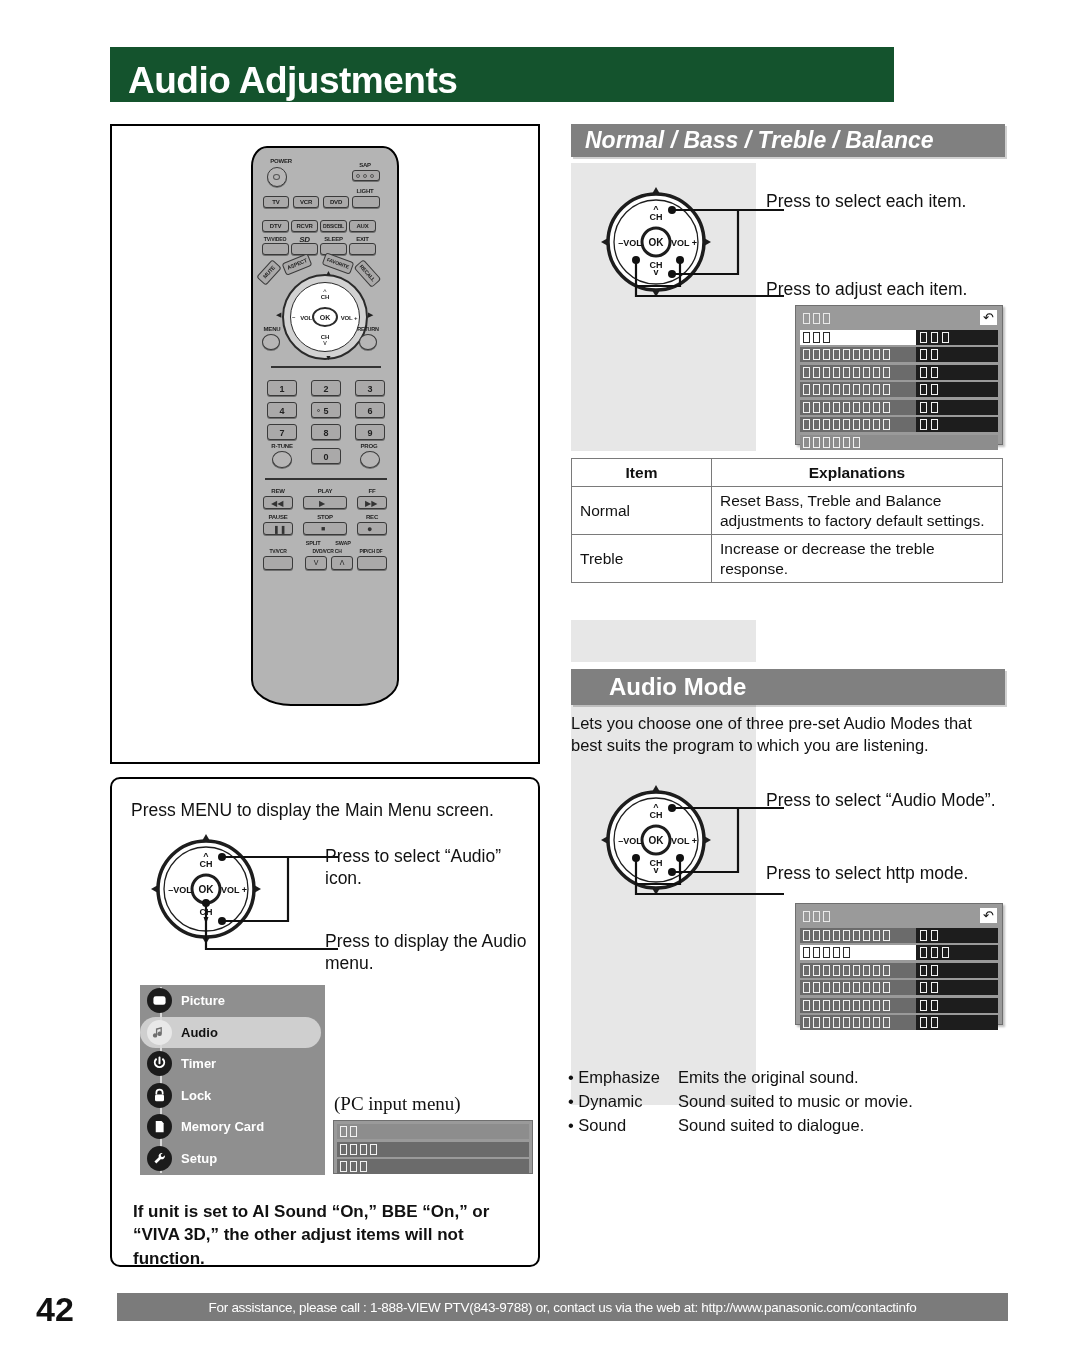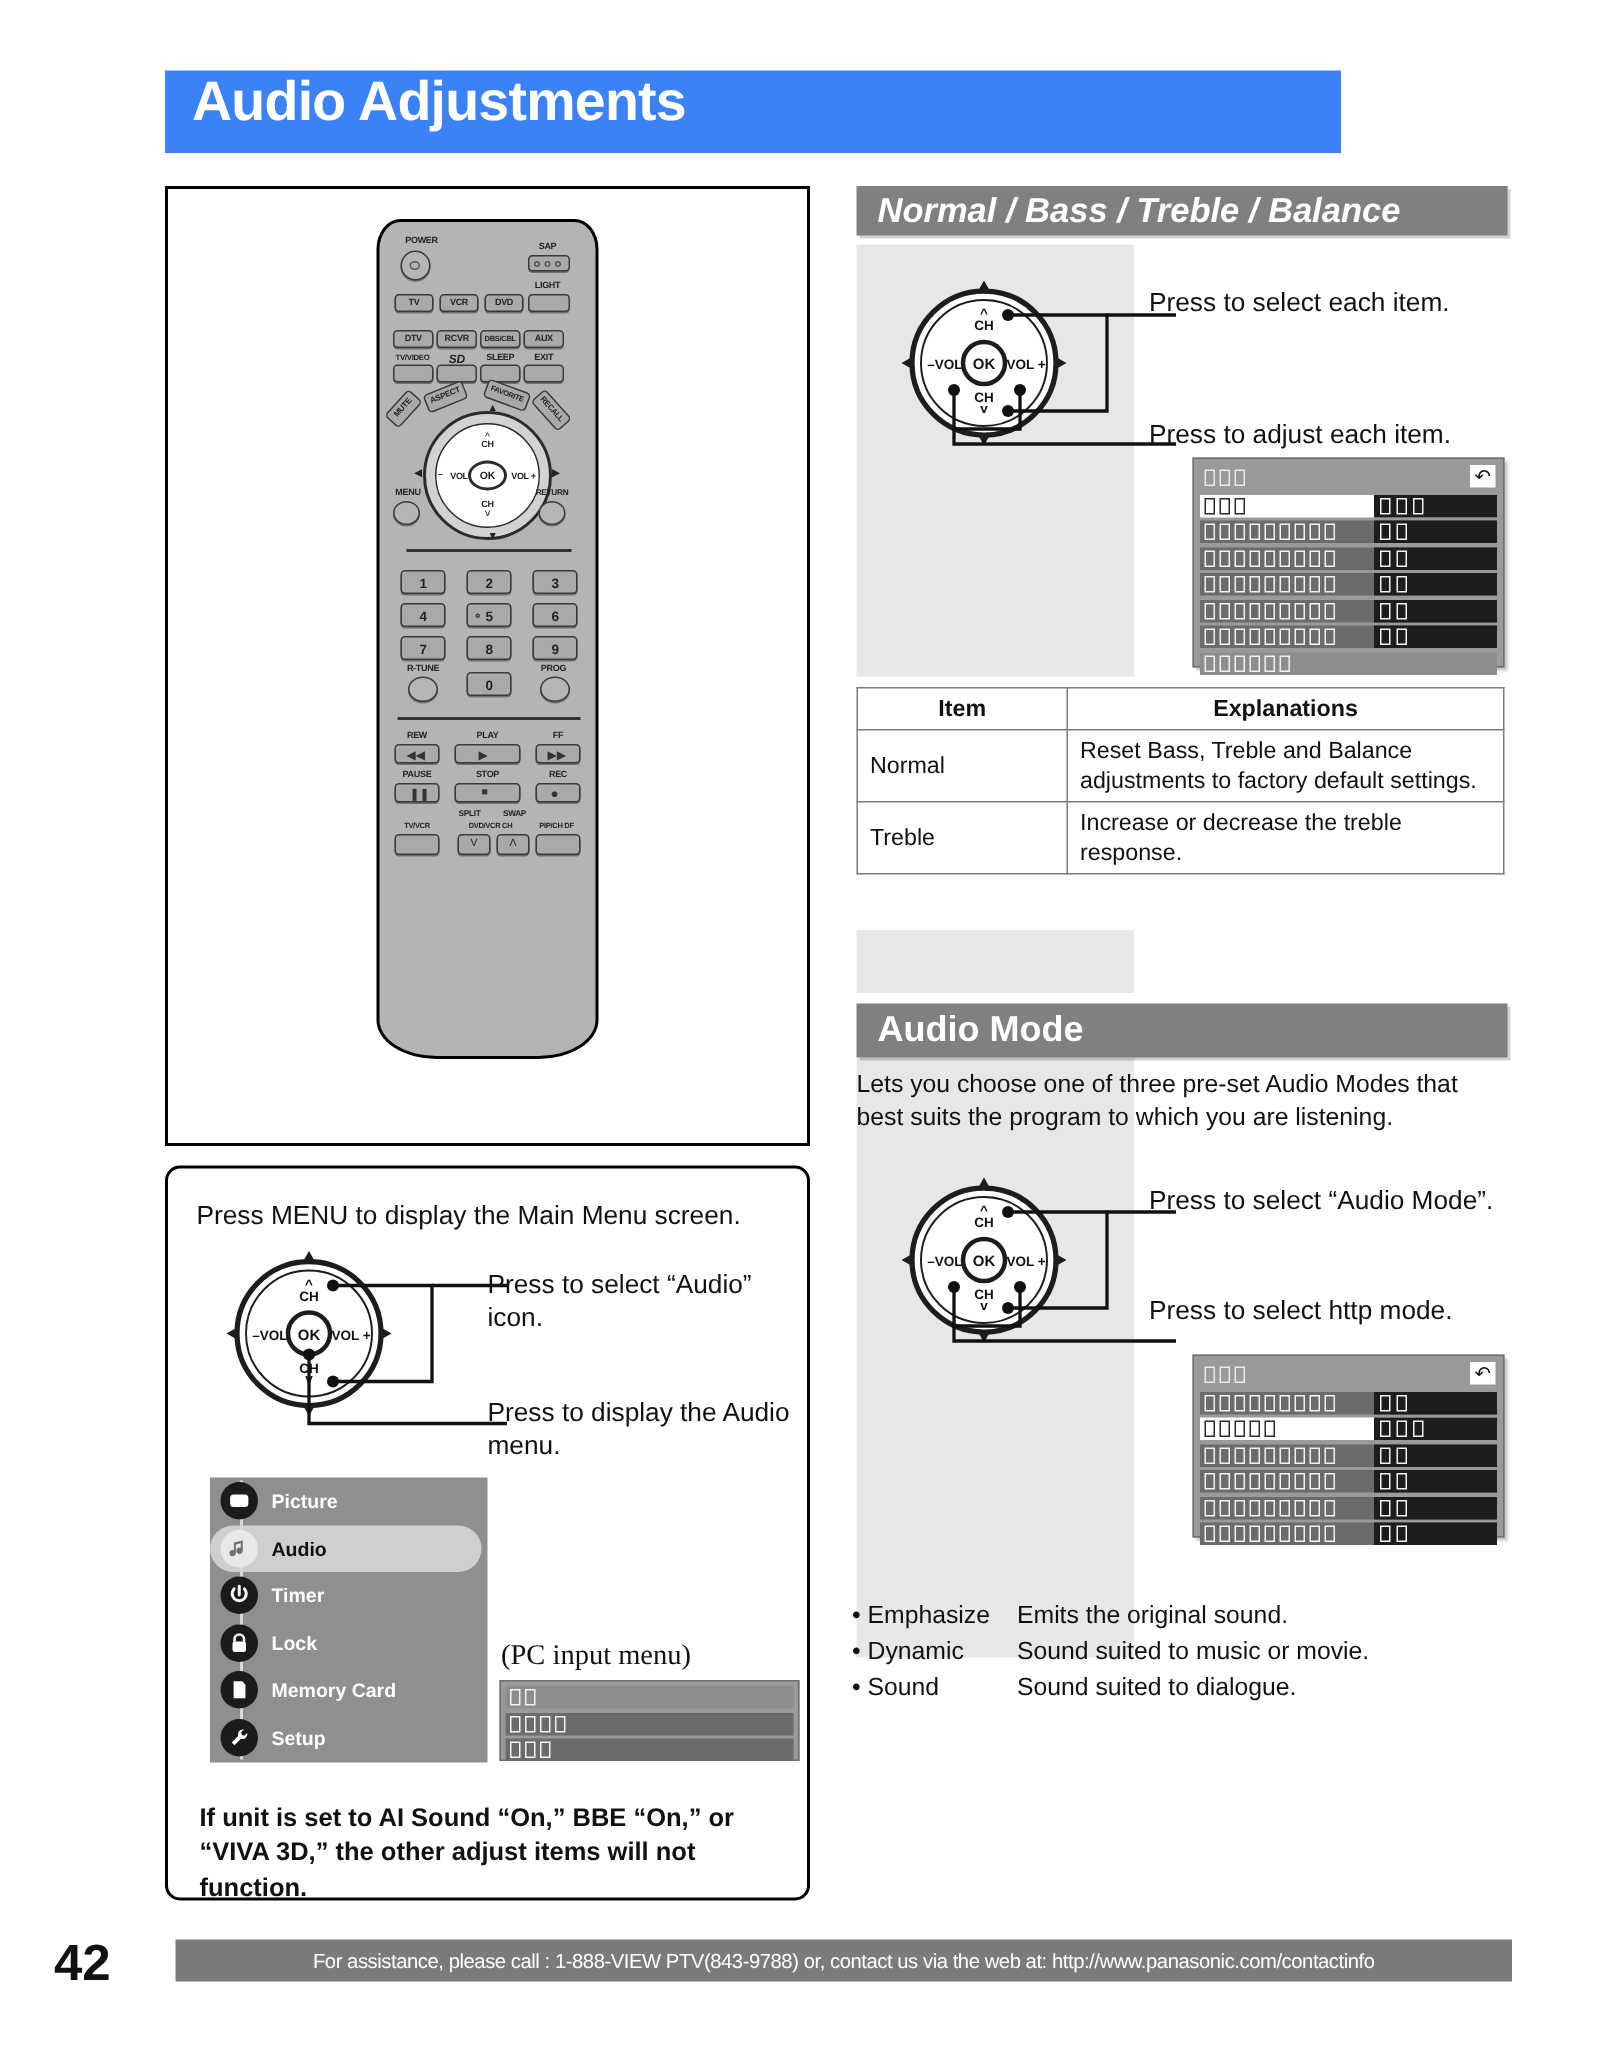--- a/index.html
+++ b/index.html
@@ -9,37 +9,37 @@
     background:#ffffff;
     font-family:"Liberation Sans", sans-serif;
     color:#1a1a1a;
     position:relative;
     overflow:hidden;
   }
 
   
   .page-title-bar{
     position:absolute; left:110px; top:47px; width:784px; height:55px;
-    background:#3b82f6; display:flex; align-items:flex-start;
+    background:#14532d; display:flex; align-items:flex-end;
   }
   .page-title-bar .title{
     color:#ffffff; font-size:37px; font-weight:bold; letter-spacing:-0.5px;
     padding-left:18px;
   }
 
   
   .section-bar{
     position:absolute; background:#808080; display:flex; align-items:center;
     box-shadow:2px 2px 0 rgba(0,0,0,.18);
   }
   .section-bar .label{
     color:#ffffff; font-size:23px; font-weight:bold; font-style:italic;
     padding-left:14px; letter-spacing:0px;
   }
-  .section-bar.plain .label{ font-style:normal; }
+  .section-bar.plain .label{ font-style:normal;margin-left:24px; }
 
   
   .remote-panel{
     position:absolute; left:110px; top:124px; width:430px; height:640px;
     border:2px solid #000; background:#fff;
   }
   .remote-body{
     position:absolute; left:50%; top:20px; transform:translateX(-50%);
     width:148px; height:560px;
     background:#b4b4b4; border:2.5px solid #000;

